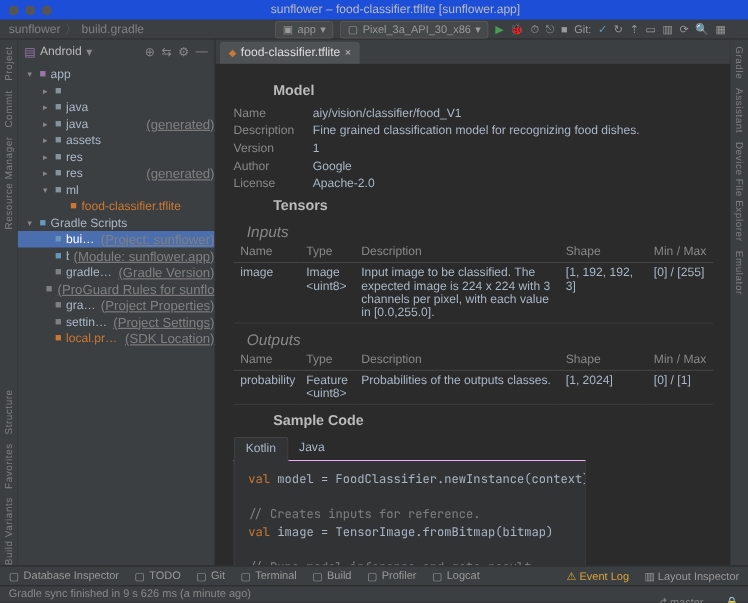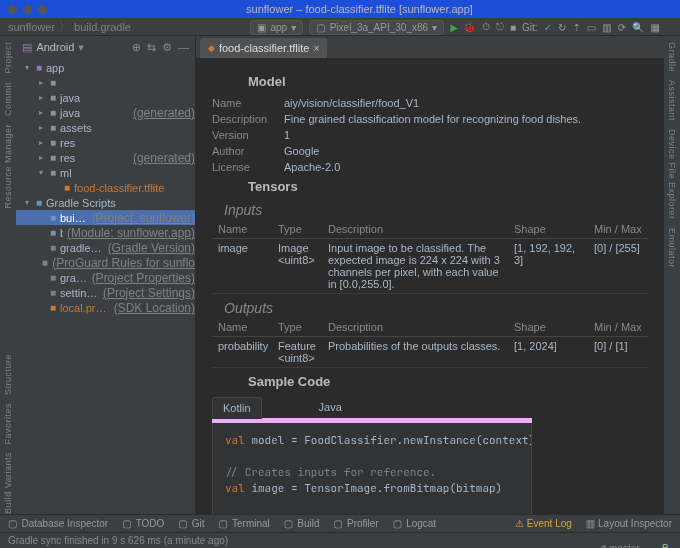--- a/index.html
+++ b/index.html
@@ -71,21 +71,21 @@
 .kv .v { color:#a9b7c6; }
 
 .tensors-sub { font-size:14px; color:#888; margin:6px 0 2px 12px; font-style:italic; }
 .tensor-table { width:100%; font-size:11px; border-collapse:collapse; table-layout:fixed; }
 .tensor-table th, .tensor-table td { text-align:left; padding:3px 6px; vertical-align:top; color:#a9b7c6; }
 .tensor-table th { color:#888; font-weight:normal; border-bottom:1px solid #444; }
 .tensor-table .c-name{width:60px;} .tensor-table .c-type{width:50px;} .tensor-table .c-desc{width:auto;} .tensor-table .c-shape{width:80px;} .tensor-table .c-mm{width:60px;}
 .tensor-table td { border-bottom:1px solid #3a3a3a; }
 
 .code-tabs-wrap { margin-top:6px; }
-.code-tabs { display:flex; border-bottom:5px solid #f0abfc;gap:47px; }
+.code-tabs { display:flex; border-bottom:1px solid #f0abfc; }
 .code-tab { padding:4px 10px; font-size:11px; color:#a9b7c6; cursor:pointer; }
 .code-tab.active { border:1px solid #444; border-bottom:1px solid #313335; background:#313335; border-top-left-radius:3px; border-top-right-radius:3px; margin-bottom:-1px; }
 .code-box { background:#313335; border:1px solid #444; border-top:none; padding:10px 12px; font-family: "JetBrains Mono", Menlo, Consolas, monospace; font-size:11px; line-height:1.45; white-space:pre; overflow:auto; }
 .tok-kw { color:#cc7832; }
 .tok-cm { color:#808080; }
 .tok-id { color:#a9b7c6; }
 
 
 .bottom-tools { height:18px; background:#3c3f41; display:flex; align-items:center; padding:0 8px; gap:14px; font-size:10px; color:#999; border-top:1px solid #2b2b2b;}
 .bottom-tools .tool { display:flex; align-items:center; gap:4px; cursor:pointer; }

